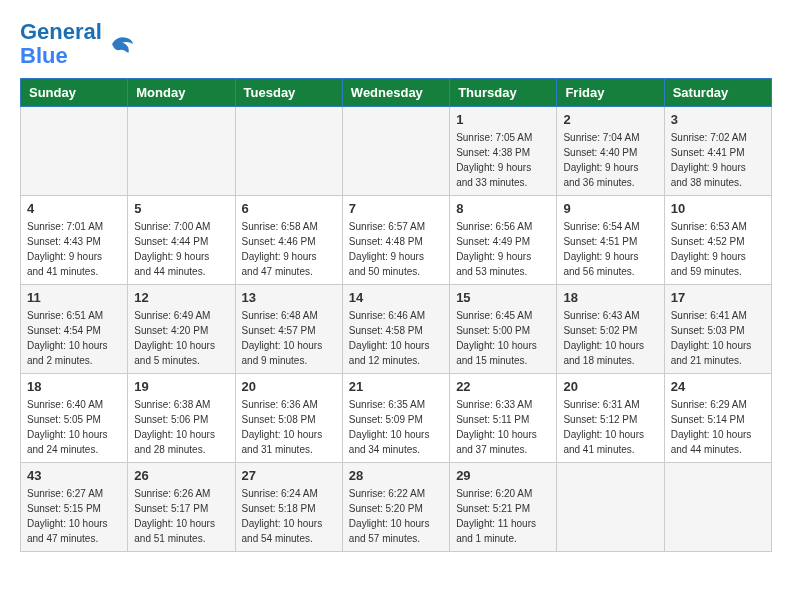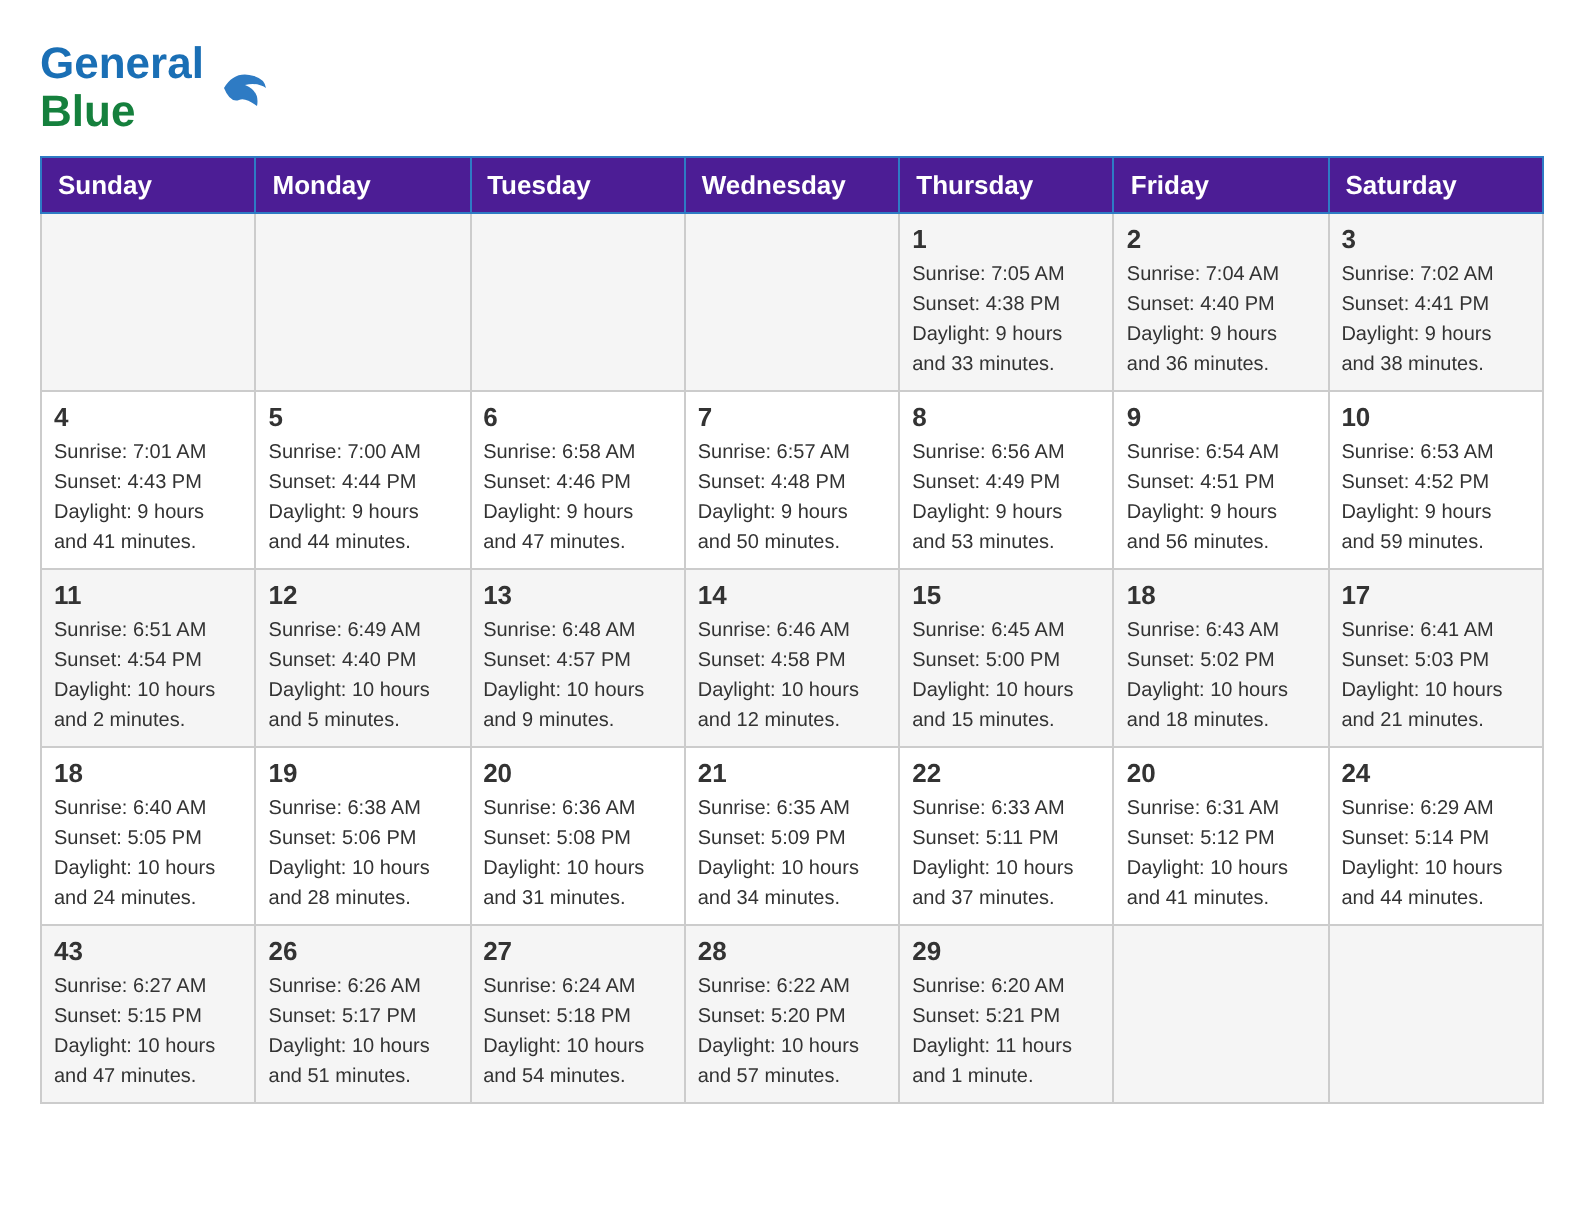--- a/index.html
+++ b/index.html
@@ -45,21 +45,21 @@
     .subtitle {
       font-size: 14px;
       color: #555;
     }
     table {
       width: 100%;
       border-collapse: collapse;
       font-size: 11px;
     }
     thead tr th {
-      background-color: #4c1d95;
+      background-color: #15803d;
       color: #fff;
       text-align: left;
       padding: 6px 8px;
       font-size: 13px;
       font-weight: bold;
       border: 1px solid #2e7bc4;
     }
     tbody tr td {
       border: 1px solid #ccc;
       vertical-align: top;
@@ -87,21 +87,21 @@
     }
   </style>
 </head>
 <body>
 
 <div class="header">
   <div class="logo">
     <div>
       <div class="logo-text">
         <span>General</span><br>
-        <span style="color:#15803d;">Blue</span>
+        <span style="color:#3b82f6;">Blue</span>
       </div>
     </div>
     <svg class="logo-bird" viewBox="0 0 40 40">
       <path d="M8 20 Q15 8 28 12 Q35 14 36 20 Q30 16 22 18 Q32 22 30 32 Q22 26 18 28 Q12 30 8 20Z" fill="#2e7bc4"></path>
     </svg>
   </div>
   <div class="title-block">
     <div class="month-title"></div>
     <div class="subtitle"></div>
   </div>
@@ -202,21 +202,21 @@
         <td>
           <span class="day-number">11</span>
           <div class="day-info">Sunrise: 6:51 AM
 Sunset: 4:54 PM
 Daylight: 10 hours
 and 2 minutes.</div>
         </td>
         <td>
           <span class="day-number">12</span>
           <div class="day-info">Sunrise: 6:49 AM
-Sunset: 4:40 PM
+Sunset: 4:20 PM
 Daylight: 10 hours
 and 5 minutes.</div>
         </td>
         <td>
           <span class="day-number">13</span>
           <div class="day-info">Sunrise: 6:48 AM
 Sunset: 4:57 PM
 Daylight: 10 hours
 and 9 minutes.</div>
         </td>

